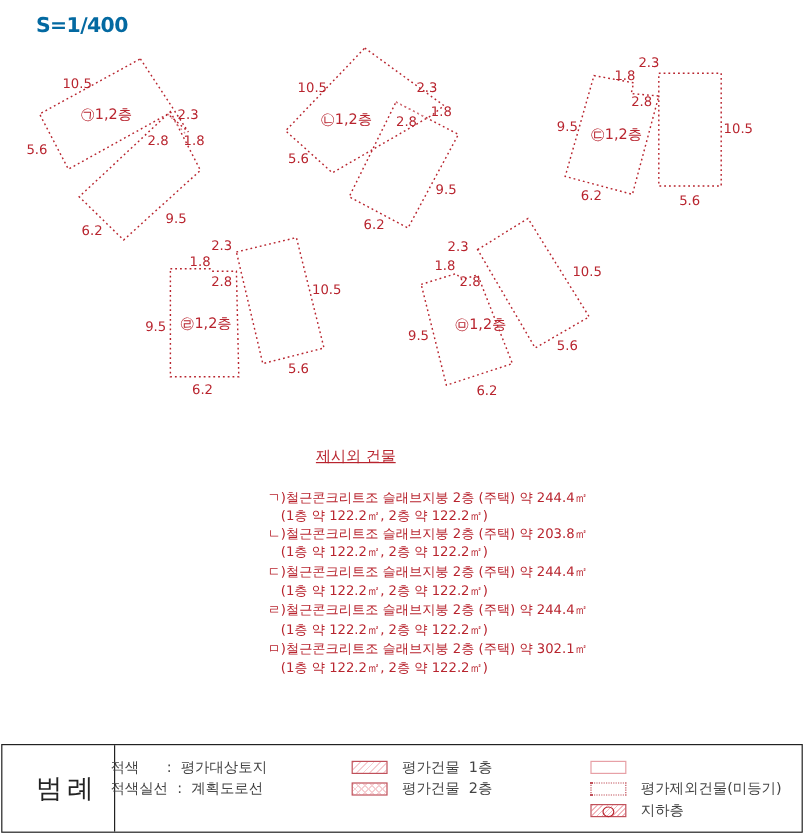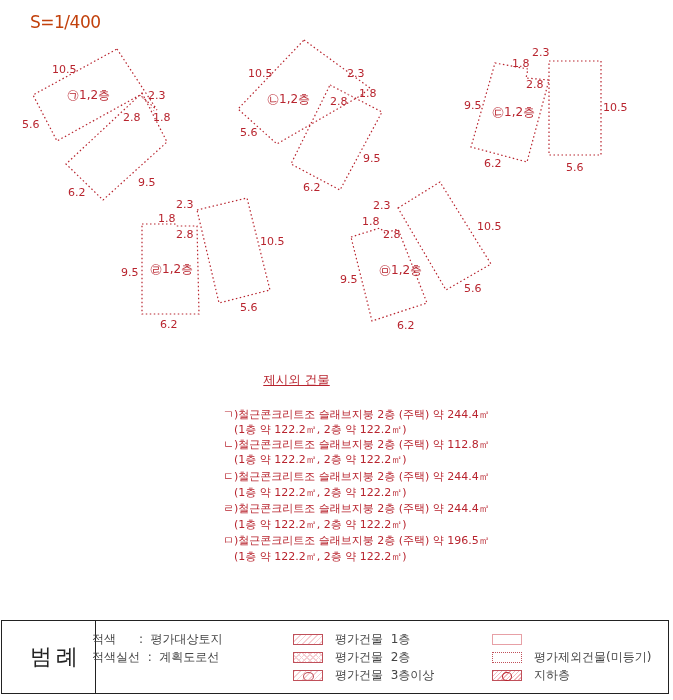--- a/index.html
+++ b/index.html
@@ -1,18 +1,18 @@
 <!DOCTYPE html>
 <html><head>
 <meta charset="utf-8">
 <style>
   html, body { margin:0; padding:0; }
   body { width:673px; height:700px; background:#ffffff; position:relative; overflow:hidden;
          font-family:"DejaVu Sans", sans-serif; }
-  .scale { position:absolute; left:30px; top:12px; font-size:17px; color:#c2410c; letter-spacing:-0.5px; }
+  .scale { position:absolute; left:30px; top:12px; font-size:17px; color:#0369a1; letter-spacing:-0.5px;font-weight:bold; }
   svg.plan { position:absolute; left:0; top:0; }
   .shape { fill:none; stroke:#b8242e; stroke-width:1.2; stroke-dasharray:1.5 2.5; }
   .shape-light { fill:none; stroke:#d98a90; stroke-width:1; stroke-dasharray:1.5 2.5; }
   .dim { fill:#b8242e; font-size:11px; font-family:"DejaVu Sans", sans-serif; }
   .lbl { fill:#b8242e; font-size:12px; font-family:"DejaVu Sans", sans-serif; }
   .notes { position:absolute; left:0; top:372px; width:595px; }
   .notes-title { text-align:center; color:#b8242e; font-size:12.5px; text-decoration:underline; margin-bottom:14px; margin-left:-2px; }
   .note-line { position:absolute; color:#b8242e; font-size:11px; white-space:pre;margin-left:16px; }
   .legend { position:absolute; left:1px; top:620px; width:668px; height:74px; border:1.5px solid #222; box-sizing:border-box; }
   .legend-title { position:absolute; left:15px; top:0; width:78px; height:100%; border-right:1.5px solid #222;
@@ -102,50 +102,46 @@
     <text class="dim" x="464" y="292">5.6</text>
     <text class="lbl" x="379" y="274">㉤1,2층</text>
   </g>
 </svg>
 
 <div class="notes">
   <div class="notes-title">제시외 건물</div>
 </div>
 <div class="note-line" style="left:207px; top:407px;">ㄱ)철근콘크리트조 슬래브지붕 2층 (주택) 약 244.4㎡</div>
 <div class="note-line" style="left:218px; top:422px;">(1층 약 122.2㎡, 2층 약 122.2㎡)</div>
-<div class="note-line" style="left:207px; top:437px;">ㄴ)철근콘크리트조 슬래브지붕 2층 (주택) 약 112.8㎡</div>
+<div class="note-line" style="left:207px; top:437px;">ㄴ)철근콘크리트조 슬래브지붕 2층 (주택) 약 203.8㎡</div>
 <div class="note-line" style="left:218px; top:452px;">(1층 약 122.2㎡, 2층 약 122.2㎡)</div>
 <div class="note-line" style="left:207px; top:469px;">ㄷ)철근콘크리트조 슬래브지붕 2층 (주택) 약 244.4㎡</div>
 <div class="note-line" style="left:218px; top:485px;">(1층 약 122.2㎡, 2층 약 122.2㎡)</div>
 <div class="note-line" style="left:207px; top:501px;">ㄹ)철근콘크리트조 슬래브지붕 2층 (주택) 약 244.4㎡</div>
 <div class="note-line" style="left:218px; top:517px;">(1층 약 122.2㎡, 2층 약 122.2㎡)</div>
-<div class="note-line" style="left:207px; top:533px;">ㅁ)철근콘크리트조 슬래브지붕 2층 (주택) 약 196.5㎡</div>
+<div class="note-line" style="left:207px; top:533px;">ㅁ)철근콘크리트조 슬래브지붕 2층 (주택) 약 302.1㎡</div>
 <div class="note-line" style="left:218px; top:549px;">(1층 약 122.2㎡, 2층 약 122.2㎡)</div>
 
 <div class="legend">
   <div class="legend-title">범례</div>
 
   <div class="legend-col" style="left:90px;">
     <div class="legend-row">적색      :  평가대상토지</div>
     <div class="legend-row">적색실선  :  계획도로선</div>
   </div>
 
   <div class="legend-col" style="left:291px;">
     <div class="legend-row">
       <span class="swatch sw-1"></span>
       <span>평가건물  1층</span>
     </div>
     <div class="legend-row">
       <span class="swatch sw-2"></span>
       <span>평가건물  2층</span>
     </div>
-    <div class="legend-row">
-      <span class="swatch sw-3"></span>
-      <span>평가건물  3층이상</span>
-    </div>
   </div>
 
   <div class="legend-col" style="left:490px;">
     <div class="legend-row">
       <span class="swatch sw-4"></span>
     </div>
     <div class="legend-row">
       <span class="swatch sw-5"></span>
       <span>평가제외건물(미등기)</span>
     </div>

